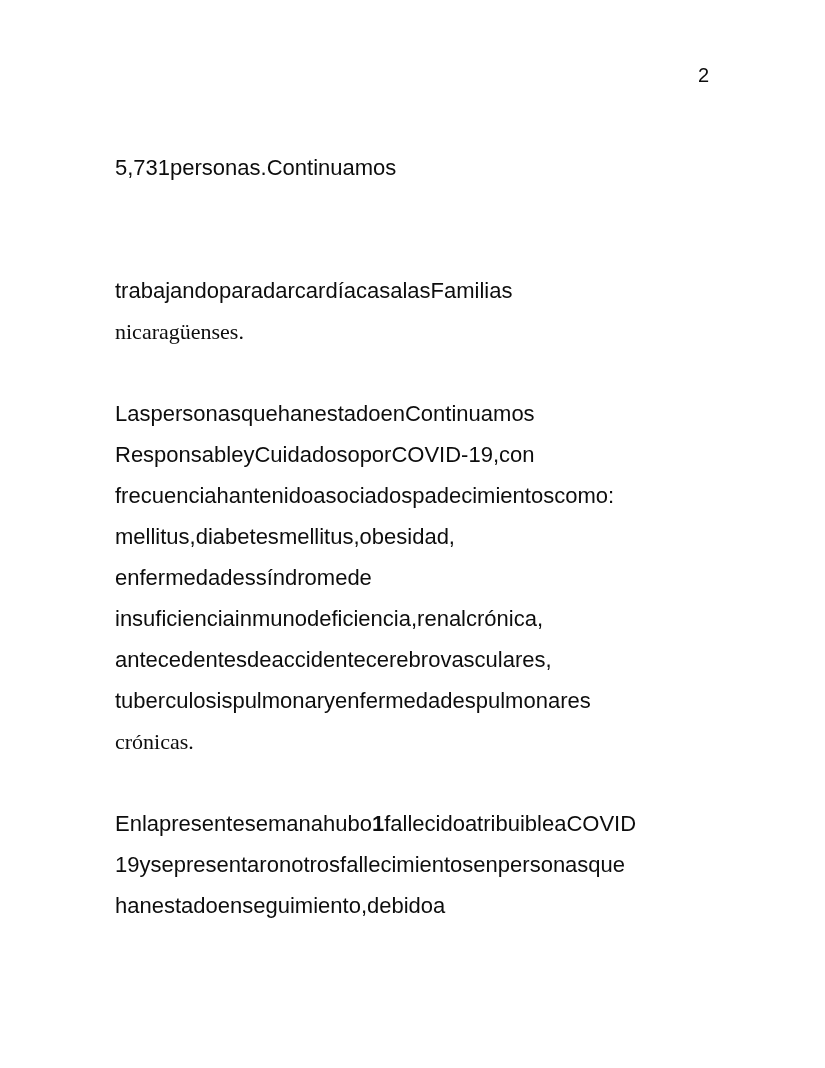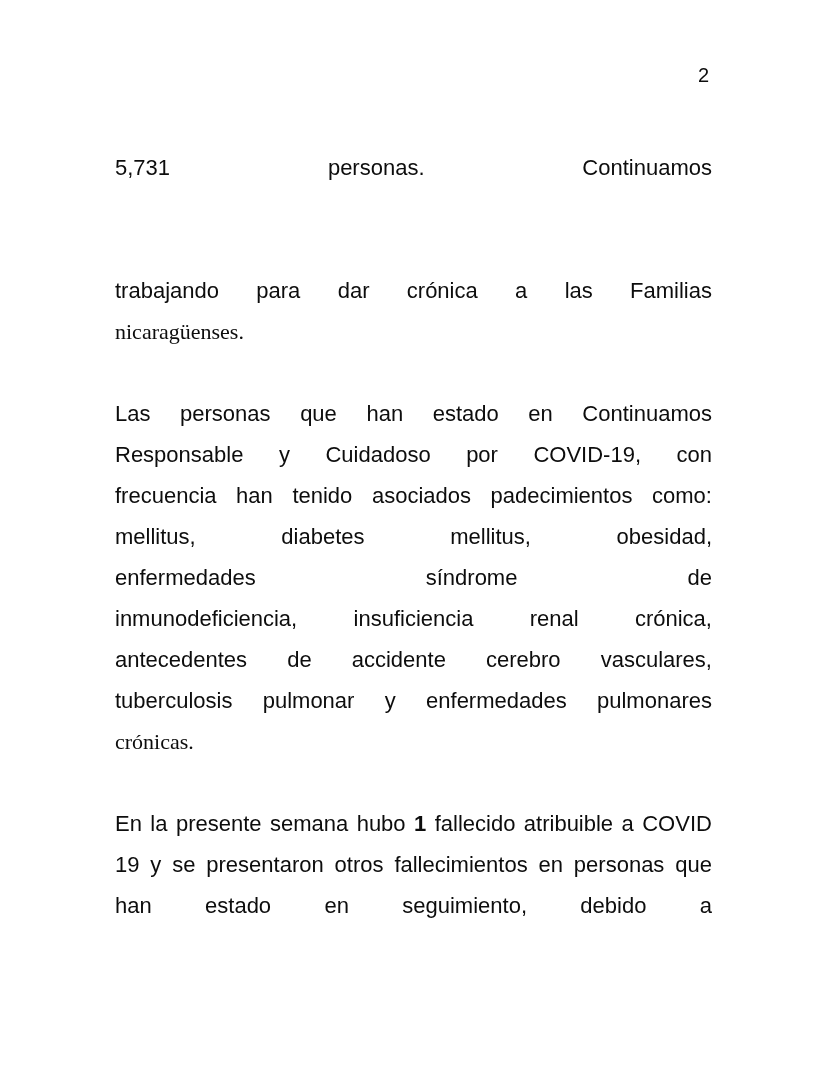--- a/index.html
+++ b/index.html
@@ -27,21 +27,20 @@
   .doc-body {
     position: absolute;
     left: 115px;
     top: 147px;
     width: 597px;
     font-size: 22px;
   }
   .line {
     display: flex;
     flex-wrap: nowrap;
-    justify-content: space-between;
     align-items: baseline;
     height: 41px;
     line-height: 41px;
     white-space: nowrap;
   }
   .line.no-stretch {
     justify-content: flex-start;
     column-gap: 6px;
     font-family: Liberation Serif, serif;
   }
@@ -62,21 +61,21 @@
         <span>5,731</span>
         <span>personas.</span>
         <span>Continuamos</span>
       </div>
       <div class="line blank"></div>
       <div class="line blank"></div>
       <div class="line">
         <span>trabajando</span>
         <span>para</span>
         <span>dar</span>
-        <span>crónica</span>
+        <span>cardíacas</span>
         <span>a</span>
         <span>las</span>
         <span>Familias</span>
       </div>
       <div class="line no-stretch">
         <span>nicaragüenses.</span>
       </div>
       <div class="line blank"></div>
       <div class="line">
         <span>Las</span>
@@ -108,22 +107,22 @@
         <span>diabetes</span>
         <span>mellitus,</span>
         <span>obesidad,</span>
       </div>
       <div class="line">
         <span>enfermedades</span>
         <span>síndrome</span>
         <span>de</span>
       </div>
       <div class="line">
+        <span>insuficiencia</span>
         <span>inmunodeficiencia,</span>
-        <span>insuficiencia</span>
         <span>renal</span>
         <span>crónica,</span>
       </div>
       <div class="line">
         <span>antecedentes</span>
         <span>de</span>
         <span>accidente</span>
         <span>cerebro</span>
         <span>vasculares,</span>
       </div>

